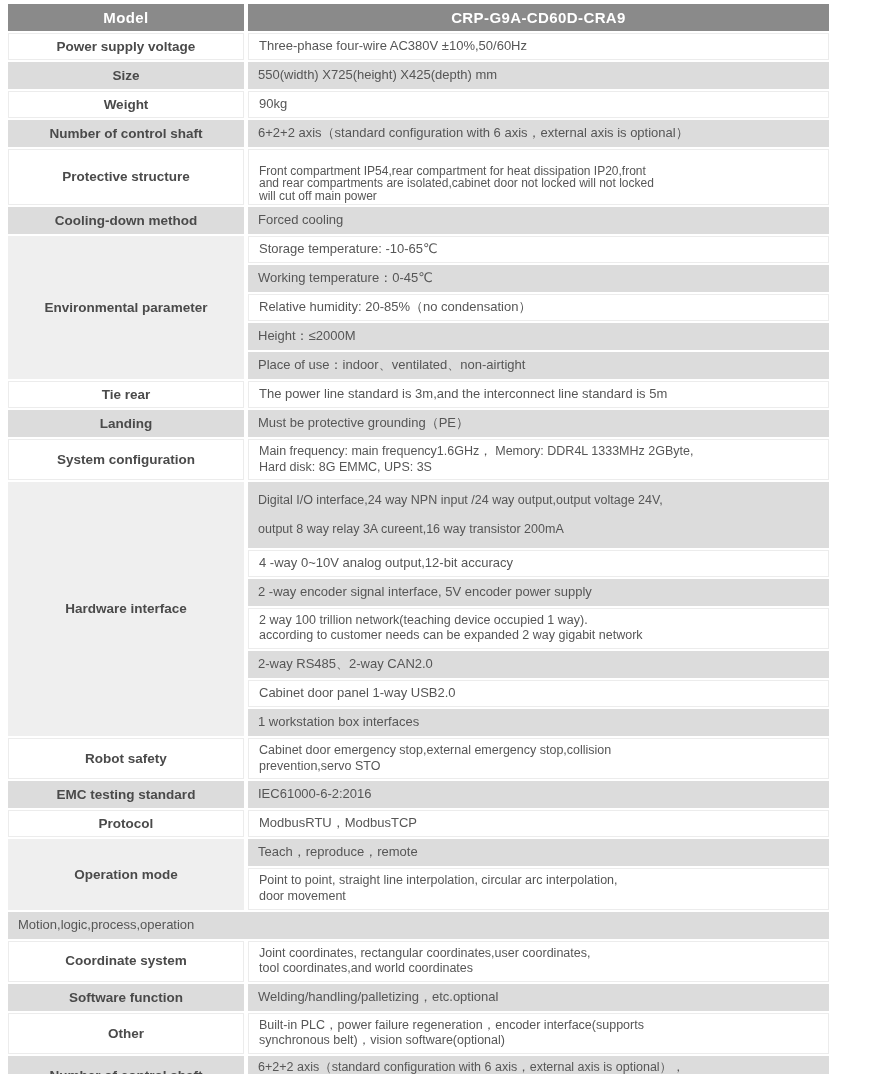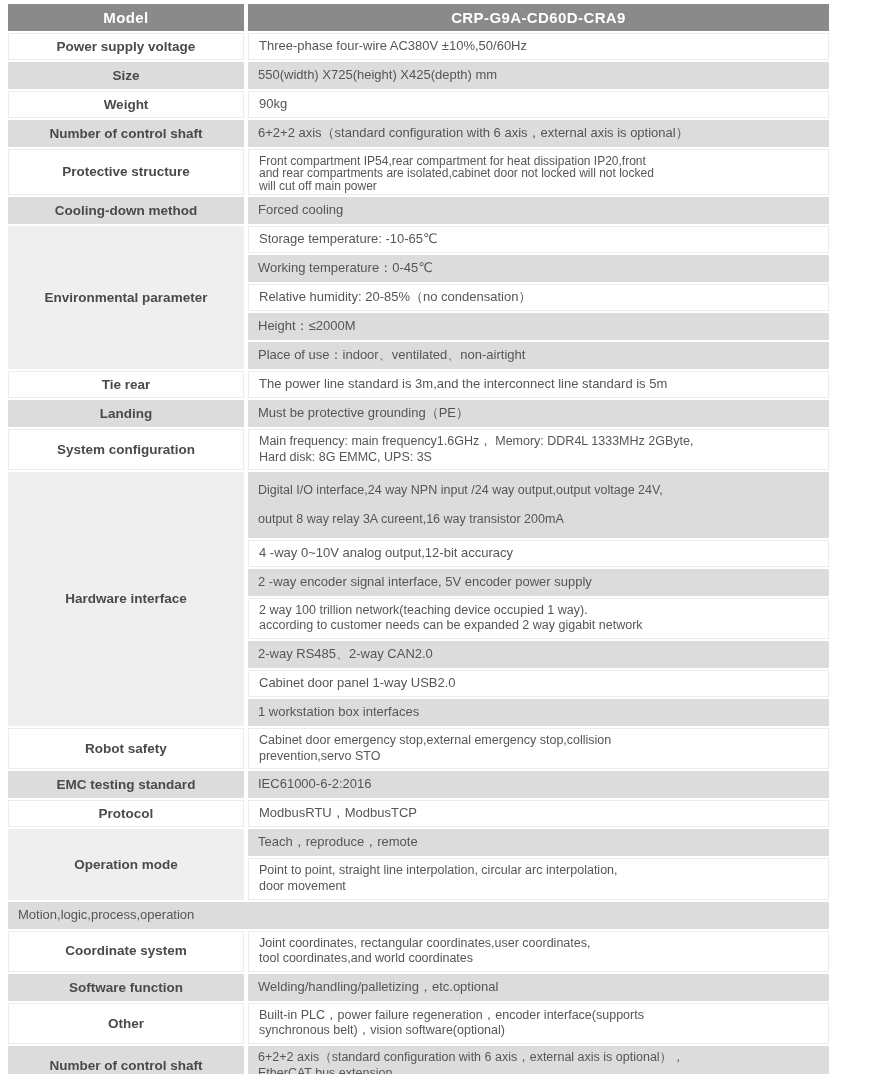--- a/index.html
+++ b/index.html
@@ -42,21 +42,21 @@
   .subrows{flex:1 1 auto;display:flex;flex-direction:column;}
   .subrows .value-cell + .value-cell{margin-top:2px;}
   .value-cell{
     flex:1 0 auto;display:flex;align-items:center;
     font-size:13px;color:var(--value_text);line-height:1.3;
     padding:4px 10px;min-height:27px;white-space:pre-line;
   }
   .value-cell.shade-white{background:var(--row_white);border:1px solid var(--border_light);}
   .value-cell.shade-gray{background:var(--row_gray);}
   .value-cell.multiline{font-size:12.5px;line-height:1.25;}
-  .value-cell.v-tight{font-size:12px;line-height:1.03;padding-top:5px;padding-bottom:2px;}
+  .value-cell.v-tight{font-size:12px;line-height:1.03;padding-top:15px;padding-bottom:2px;}
   .value-cell.v-spaced{line-height:2.3;}
 </style>
 </head>
 <body>
 
 <div class="page">
   <div class="spec-table">
     <div class="row">
       <div class="hdr-cell label-col">Model</div>
       <div class="hdr-cell value-col">CRP-G9A-CD60D-CRA9</div>

